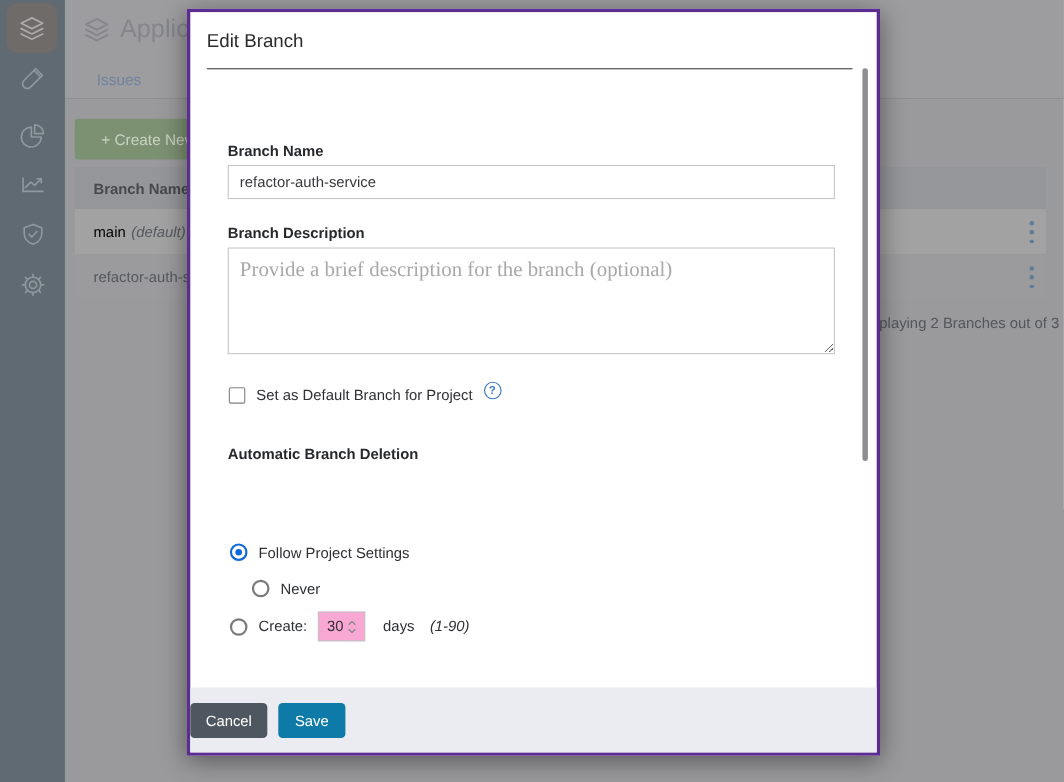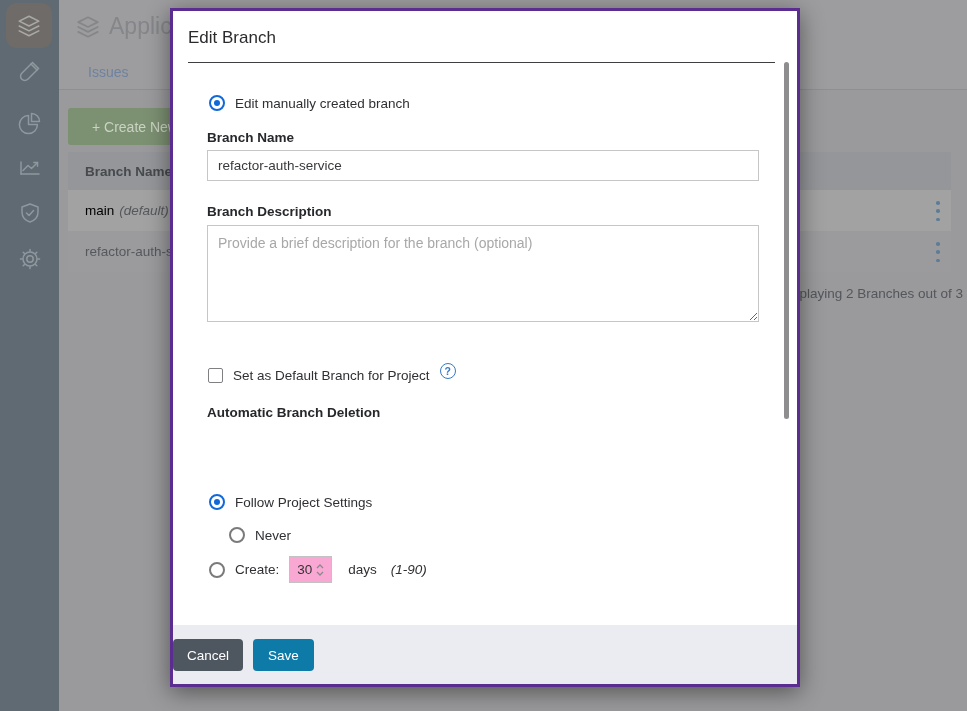--- a/index.html
+++ b/index.html
@@ -57,26 +57,26 @@
   .radio { width:16px; height:16px; border-radius:50%; background:#fff; border:2px solid #7A7A7C; flex:0 0 auto; position:relative; }
   .radio.checked { border-color:#1068DA; }
   .radio.checked::after { content:""; position:absolute; left:3px; top:3px; width:6px; height:6px; border-radius:50%; background:#1068DA; }
 
   .m-input {
     position:absolute; left:34px; top:139px; width:552px; height:31px;
     border:1px solid #C6C6C8; font-family:inherit; font-size:13.5px; color:#38393C; padding-left:10px; background:#fff;
   }
   .m-textarea {
     position:absolute; left:34px; top:214px; width:552px; height:97px;
-    border:1px solid #C6C6C8; font-family:Liberation Sans, sans-serif; font-size:14px; color:#a16207; padding:9px 10px;
+    border:1px solid #C6C6C8; font-family:Liberation Serif, serif; font-size:19px; color:#a16207; padding:9px 10px;
     resize:both; background:#fff;
   }
   .m-textarea::placeholder { color:#A8A8AA; }
 
-  .check-row { position:absolute; left:35px; top:356px; display:flex; align-items:center; gap:10px; font-size:13.5px; }
+  .check-row { position:absolute; left:35px; top:340px; display:flex; align-items:center; gap:10px; font-size:13.5px; }
   .checkbox { width:15px; height:15px; border:1px solid #808082; border-radius:2px; background:#fff; flex:0 0 auto; }
   .help-icon {
     display:inline-flex; width:16px; height:16px; border:1px solid #3A78C3; border-radius:50%;
     color:#3A78C3; font-size:10.5px; font-weight:bold; align-items:center; justify-content:center;
     position:relative; top:-4px; flex:0 0 auto; background:#fff;
   }
   .m-heading { position:absolute; left:34px; top:394px; font-size:13.5px; font-weight:bold; color:#26282B; }
   .m-para { position:absolute; left:34px; top:424px; width:560px; font-size:13.5px; line-height:21px; color:#2F3033; }
   .m-para .help-icon { top:3px; margin-left:4px; }
 
@@ -199,24 +199,20 @@
       </svg>
     </span>
   </div>
 </div>
 
 <div class="overlay-modal">
   <div class="m-title">Edit Branch</div>
   <div class="m-hr"></div>
   <div class="m-scrollthumb"></div>
 
-  <div class="radio-row" style="left:36px; top:84px;">
-    <span class="radio checked"></span>
-    <span>Edit manually created branch</span>
-  </div>
 
   <div class="m-label" style="top:119px;">Branch Name</div>
   <input class="m-input" type="text" value="refactor-auth-service" style="">
 
   <div class="m-label" style="top:193px;">Branch Description</div>
   <textarea class="m-textarea" placeholder="Provide a brief description for the branch (optional)" style=""></textarea>
 
   <div class="check-row">
     <span class="checkbox"></span>
     <span>Set as Default Branch for Project</span>

